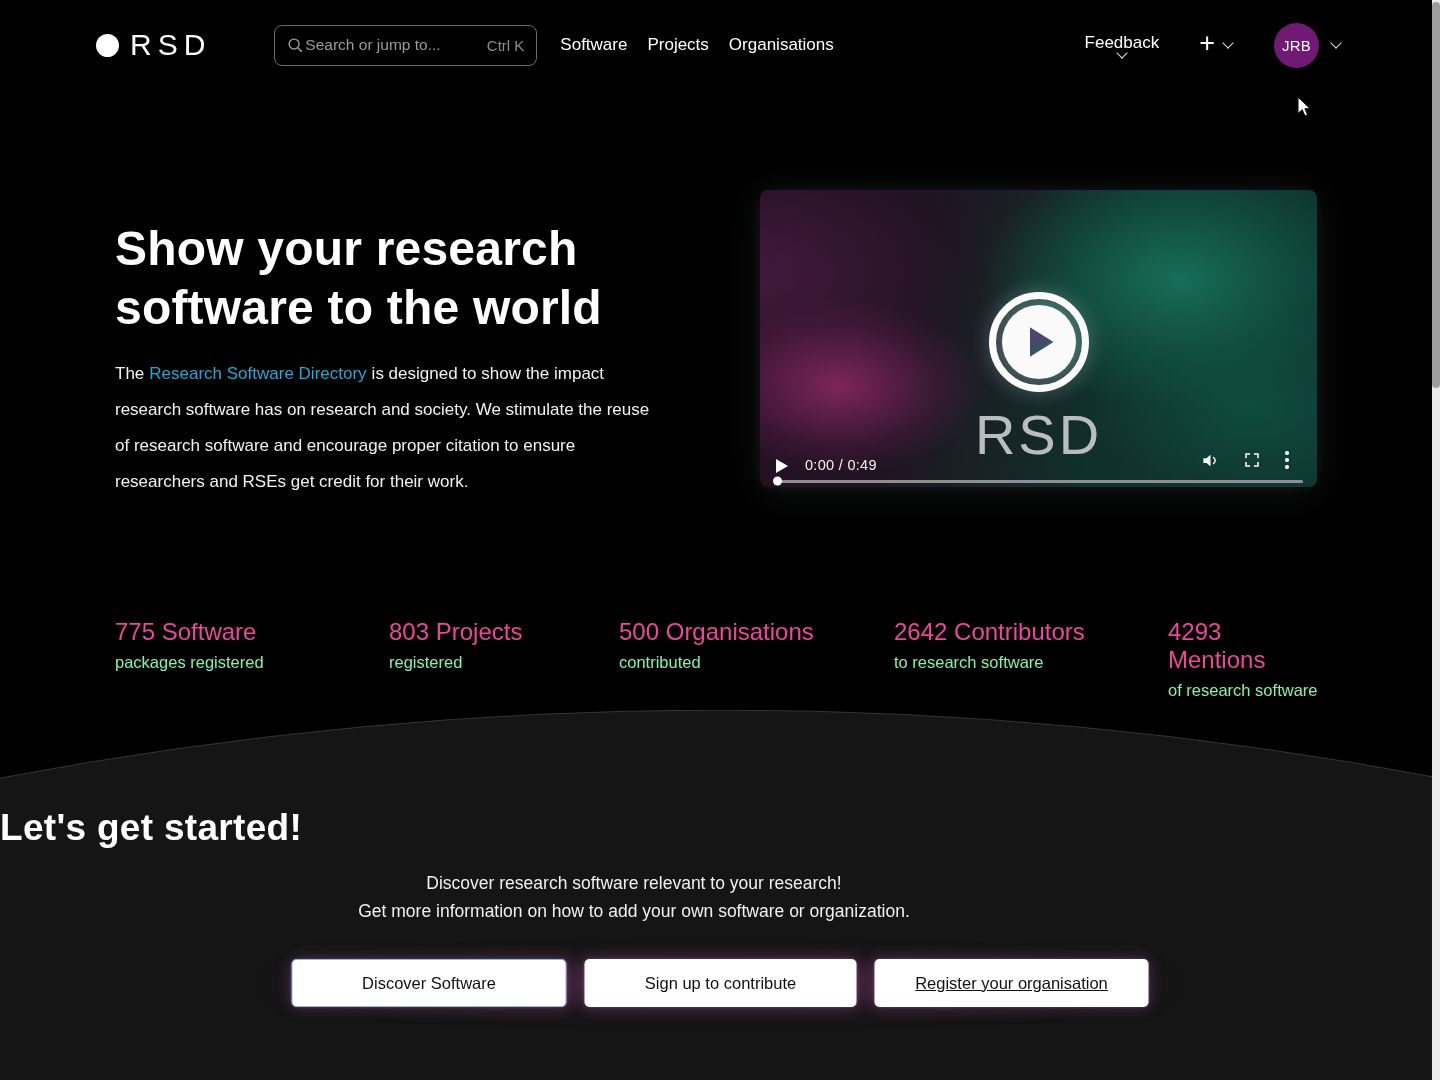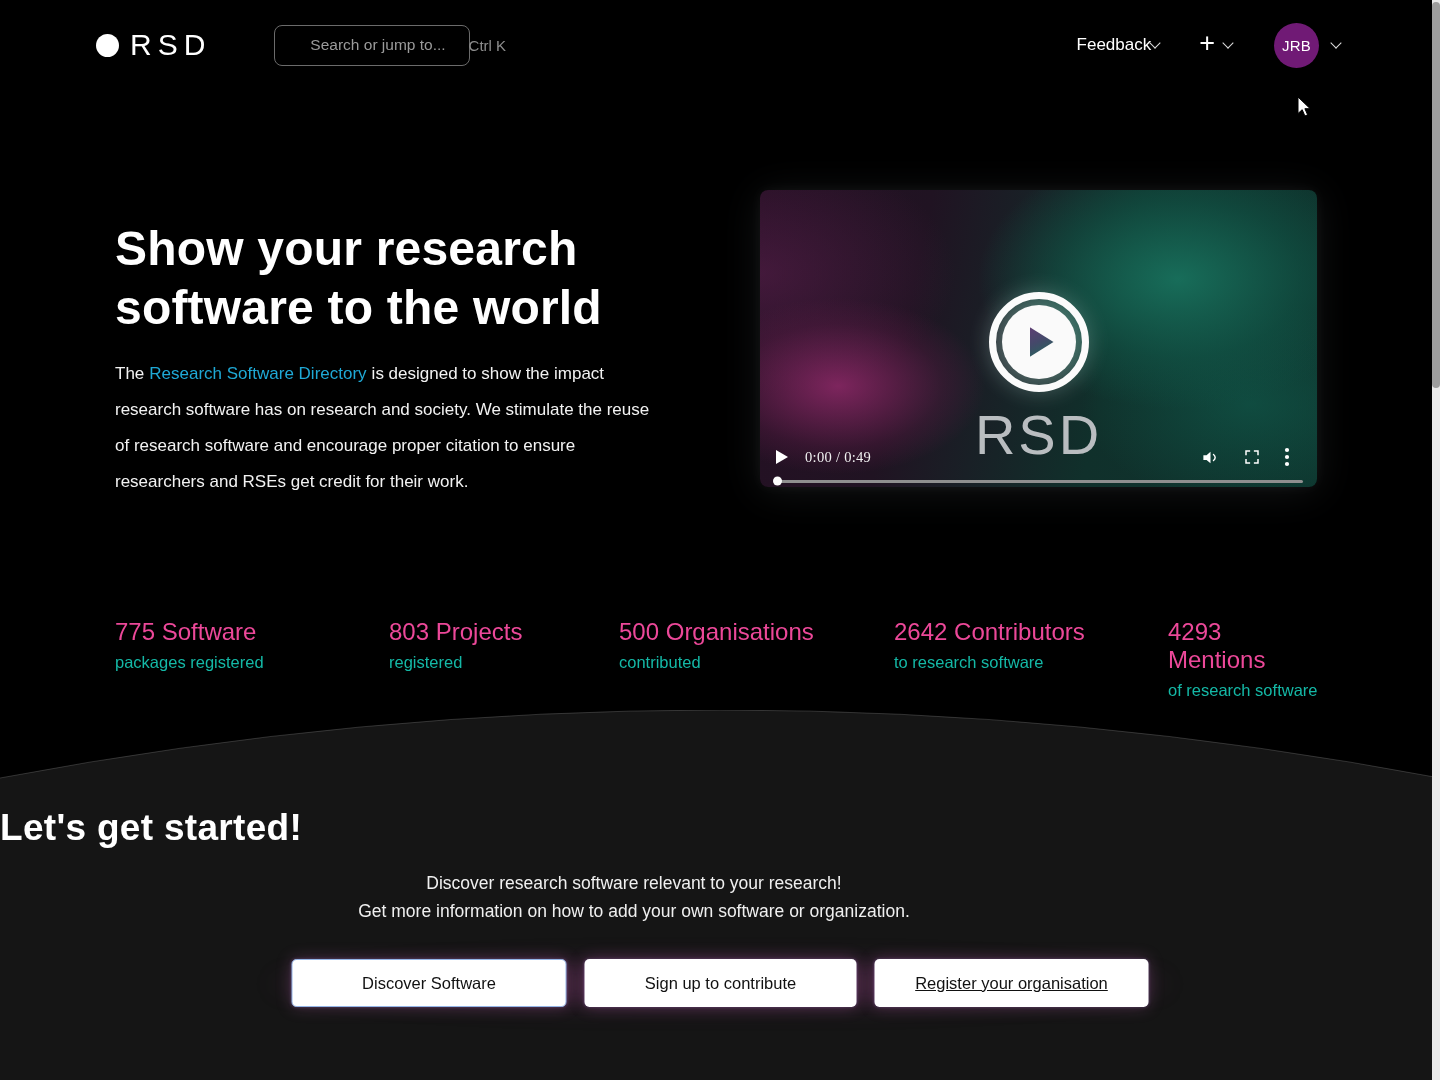--- a/index.html
+++ b/index.html
@@ -14,31 +14,31 @@
 
   
   .header {
     position:absolute; top:0; left:0; width:1440px; height:90px;
     display:flex; align-items:center; padding:0 100px 0 96px;
   }
   .logo { display:flex; align-items:center; gap:11px; cursor:pointer; }
   .logo-dot { width:23px; height:23px; border-radius:50%; background:#fff; }
   .logo-text { font-size:30px; font-weight:300; letter-spacing:6px; color:#fff; }
   .search-box {
-    margin-left:63px; width:196px; height:41px;
+    margin-left:63px; width:263px; height:41px;
     border:1px solid #6b6b6b; border-radius:8px;
-    display:flex; align-items:center; padding:0 12px; gap:23px;
+    display:flex; align-items:center; padding:0 12px; gap:1px;
     cursor:text; background:transparent;
   }
   .search-placeholder { color:#9b9b9b; font-size:15.5px; flex:1; white-space:nowrap; }
   .search-shortcut { color:#8d8d8d; font-size:15px; white-space:nowrap; }
   .nav { display:flex; align-items:center; margin-left:13px; }
   .nav-link { color:#fff; font-size:17px; padding:8px 10px; cursor:pointer; white-space:nowrap; }
   .header-right { margin-left:auto; display:flex; align-items:center; }
-  .feedback { display:flex; align-items:center; cursor:pointer; }
+  .feedback { display:flex; align-items:center; cursor:pointer;flex-direction:column; }
   .feedback-label { font-size:17px; color:#fff; }
   .chev {
     width:8px; height:8px; display:inline-block;
     border-right:1.6px solid #ddd; border-bottom:1.6px solid #ddd;
     transform:rotate(45deg); margin-top:-4px;
   }
   .add-menu { display:flex; align-items:center; gap:9px; margin-left:40px; cursor:pointer; }
   .plus-glyph { font-size:27px; font-weight:300; color:#fff; line-height:1; margin-top:-3px; }
   .account { display:flex; align-items:center; gap:13px; margin-left:42px; cursor:pointer; }
   .avatar {
@@ -86,21 +86,21 @@
     width:24px; height:30px; margin-left:6px;
     clip-path:polygon(0 0, 100% 50%, 0 100%);
     background:linear-gradient(155deg, #5e3e74 0%, #44496a 45%, #1e6a58 100%);
   }
   .video-watermark {
     position:absolute; left:0; right:0; top:212px; text-align:center;
     font-size:56px; font-weight:400; letter-spacing:3px; color:#b9bdc0;
   }
   .video-controls {
     position:absolute; left:0; right:0; bottom:14px; height:32px;
-    display:flex; align-items:center; padding:0 16px;font-family:Liberation Serif, serif;
+    display:flex; align-items:flex-end; padding:0 16px;
   }
   .ctrl-play {
     width:12px; height:14px; background:#fff;
     clip-path:polygon(0 0, 100% 50%, 0 100%);
     cursor:pointer; flex:none;
   }
   .ctrl-time { margin-left:17px; font-size:14.5px; color:#f1f1f1; letter-spacing:0.3px; }
   .ctrl-spacer { flex:1; }
   .ctrl-icon { width:42px; height:26px; display:flex; align-items:center; justify-content:center; cursor:pointer; flex:none; }
   .progress {
@@ -111,21 +111,21 @@
     position:absolute; left:-1px; top:50%; transform:translateY(-50%);
     width:9px; height:9px; border-radius:50%; background:#fdfdfd;
   }
 
   
   .stats {
     position:absolute; left:115px; top:618px; width:1210px;
     display:grid; grid-template-columns:274px 230px 275px 274px auto;
   }
   .stat-title { font-size:24px; color:#ec4899; font-weight:400; }
-  .stat-sub { font-size:16.5px; color:#14b8a6; margin-top:7px; }
+  .stat-sub { font-size:16.5px; color:#86efac; margin-top:7px; }
 
   
   .curve-svg { position:absolute; left:0; top:710px; width:1440px; height:370px; display:block; }
 
   .gs-title {
     position:absolute; left:0; width:1440px; top:807px; text-align:left;
     font-size:37px; font-weight:700; color:#fff; letter-spacing:0.3px;
   }
   .gs-line { position:absolute; left:0; width:1268px; text-align:center; font-size:17.5px; color:#f0f0f0; }
   .gs-line1 { top:873px; }
@@ -176,20 +176,25 @@
 
     <div class="search-box">
       <svg width="17" height="17" viewBox="0 0 24 24">
         <circle cx="10" cy="10" r="7" stroke="#9a9a9a" stroke-width="2" fill="none"></circle>
         <line x1="15.3" y1="15.3" x2="21" y2="21" stroke="#9a9a9a" stroke-width="2"></line>
       </svg>
       <span class="search-placeholder">Search or jump to...</span>
       <span class="search-shortcut">Ctrl K</span>
     </div>
 
+    <nav class="nav">
+      <span class="nav-link">Software</span>
+      <span class="nav-link">Projects</span>
+      <span class="nav-link">Organisations</span>
+    </nav>
 
     <div class="header-right">
       <div class="feedback">
         <span class="feedback-label">Feedback</span>
         <span class="chev"></span>
       </div>
       <div class="add-menu">
         <span class="plus-glyph">+</span>
         <span class="chev"></span>
       </div>

